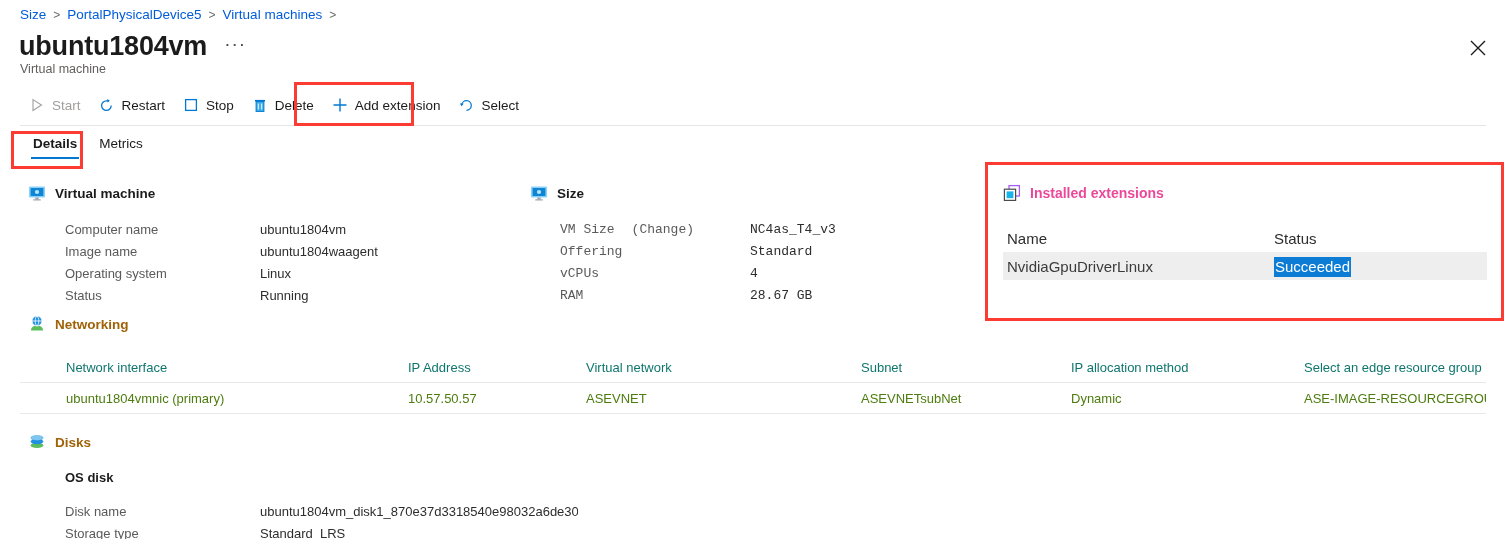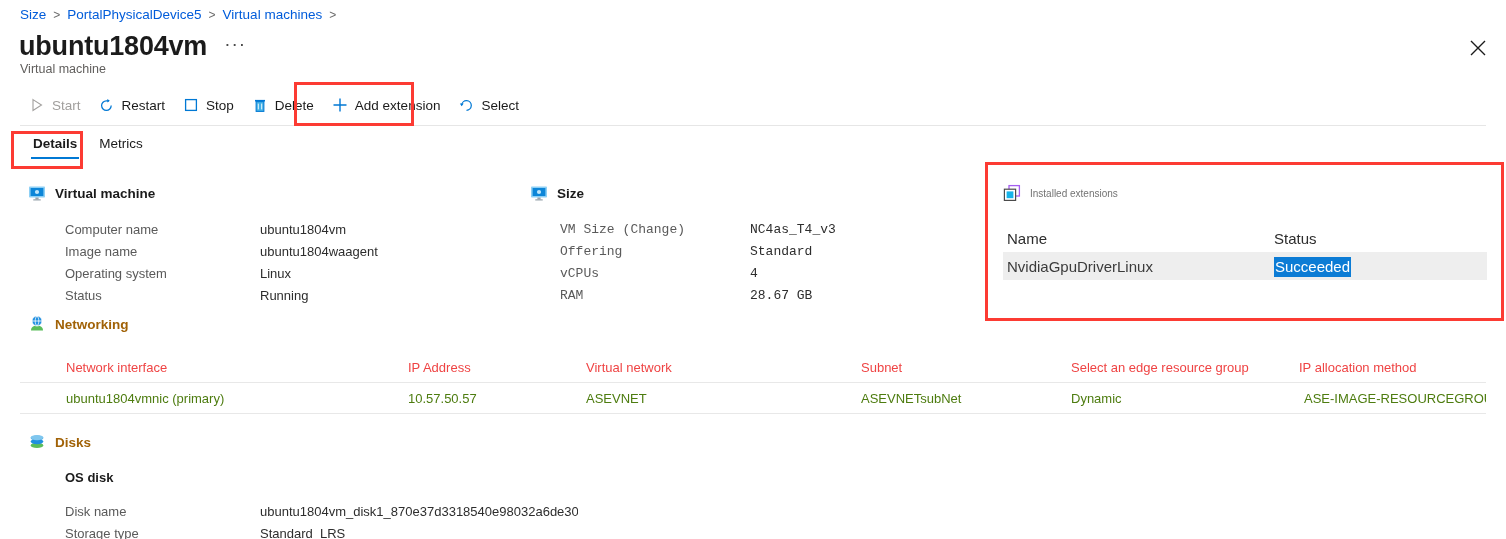--- a/index.html
+++ b/index.html
@@ -203,21 +203,21 @@
     top: 352px;
     width: 1466px;
     font-size: 13px;
   }
   .net-table .thead, .net-table .trow {
     display: flex;
     align-items: center;
     height: 28px;
   }
   .net-table .thead {
-    color: #ef4444;
+    color: #0f766e;
     border-bottom: 1px solid #e8e8e8;
     height: 30px;
   }
   .net-table .trow {
     color: #4d7c0f;
     border-bottom: 1px solid #e8e8e8;
     height: 30px;
   }
   .net-table .c { padding-left: 46px; box-sizing: border-box; white-space: nowrap; overflow: hidden; }
   .net-table .c1 { width: 342px; }
@@ -247,21 +247,21 @@
     box-sizing: border-box;
   }
   .ext-head {
     position: absolute;
     left: 18px;
     top: 22px;
     display: flex;
     align-items: center;
   }
   .ext-head .sico { width: 18px; height: 18px; margin-right: 9px; flex: 0 0 18px; }
-  .ext-head .stitle { font-size: 10px; font-weight: 400; color: #737373; }
+  .ext-head .stitle { font-size: 14px; font-weight: 700; color: #ec4899; }
   .ext-table {
     position: absolute;
     left: 18px;
     top: 62px;
     width: 484px;
     font-size: 15px;
   }
   .ext-table .erow { display: flex; align-items: center; height: 30px; }
   .ext-table .ehead { color: #2d2d2d; height: 28px; }
   .ext-table .ebody { background: #eeeeee; color: #3b3b3b; height: 28px; }
@@ -409,21 +409,21 @@
       <rect x="7.4" y="13.5" width="3.2" height="2.1" fill="#9aa5ad"></rect>
       <rect x="5.2" y="15.3" width="7.6" height="1.3" rx="0.5" fill="#9aa5ad"></rect>
     </svg>
   </span>
   <span class="stitle dark">Size</span>
 </div>
 
 <div class="kv" style="left:560px; top:218px; width:400px;font-family:Liberation Mono, monospace;">
   <div class="row">
     <span class="k">VM Size</span>
-    <span class="k changelink" style="margin-left:8px;">(Change)</span>
+    <span class="k changelink" style="margin-left:17px;">(Change)</span>
     <span class="v" style="left:190px;">NC4as_T4_v3</span>
   </div>
   <div class="row">
     <span class="k">Offering</span>
     <span class="v" style="left:190px;">Standard</span>
   </div>
   <div class="row">
     <span class="k">vCPUs</span>
     <span class="v" style="left:190px;">4</span>
   </div>
@@ -468,22 +468,22 @@
   </span>
   <span class="stitle link">Networking</span>
 </div>
 
 <div class="net-table">
   <div class="thead">
     <span class="c c1">Network interface</span>
     <span class="c c2">IP Address</span>
     <span class="c c3">Virtual network</span>
     <span class="c c4">Subnet</span>
+    <span class="c c5">IP allocation method</span>
     <span class="c c6">Select an edge resource group</span>
-    <span class="c c5">IP allocation method</span>
   </div>
   <div class="trow">
     <span class="c c1">ubuntu1804vmnic (primary)</span>
     <span class="c c2">10.57.50.57</span>
     <span class="c c3">ASEVNET</span>
     <span class="c c4">ASEVNETsubNet</span>
     <span class="c c5">Dynamic</span>
     <span class="c c6">ASE-IMAGE-RESOURCEGROUP</span>
   </div>
 </div>

